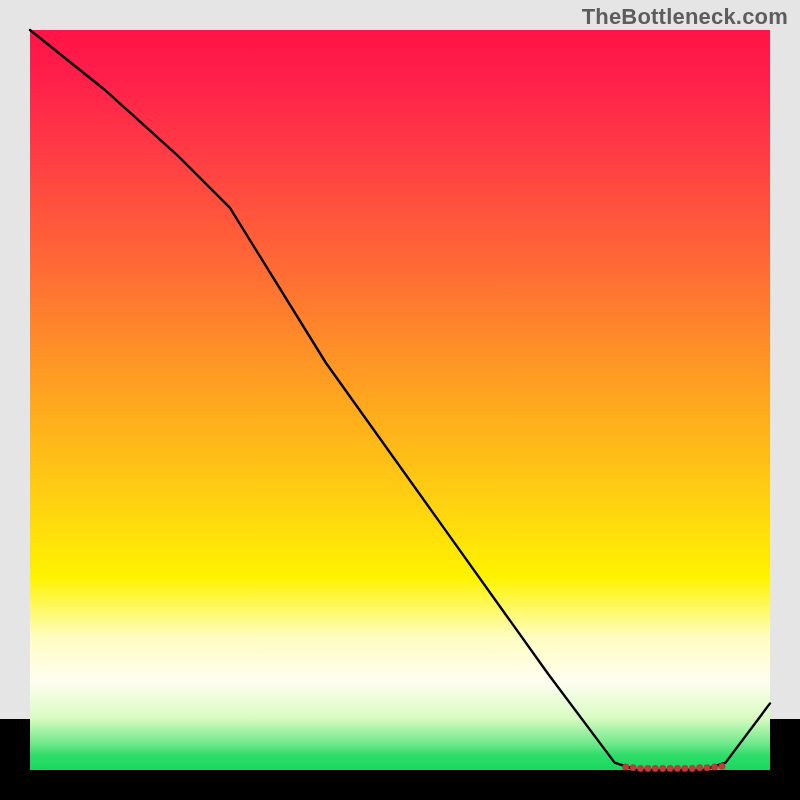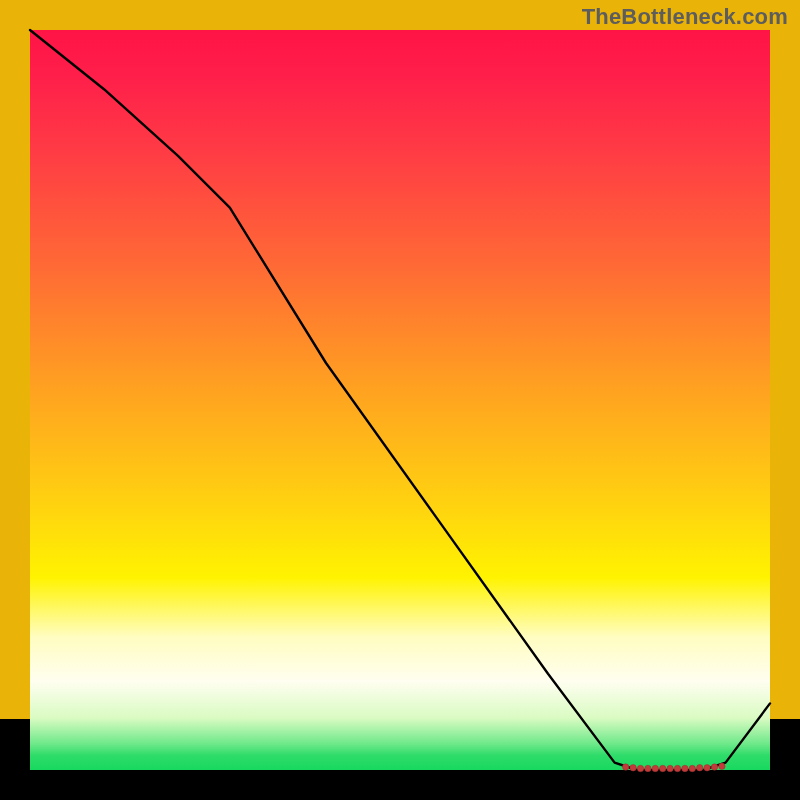--- a/index.html
+++ b/index.html
@@ -1,21 +1,21 @@
 <!DOCTYPE html>
 <html><head>
 <meta charset="utf-8">
 <style>
   * { margin: 0; padding: 0; box-sizing: border-box; }
   html, body { width: 800px; height: 800px; overflow: hidden; background: #000; }
   .frame {
     position: relative;
     width: 800px;
     height: 719px;
-    background: #eab308;
+    background: #e5e5e5;
   }
   .watermark {
     position: absolute;
     top: 4px;
     right: 12px;
     font-family: Arial, Helvetica, sans-serif;
     font-size: 22px;
     font-weight: bold;
     color: #5d5d5d;
     letter-spacing: 0.2px;

